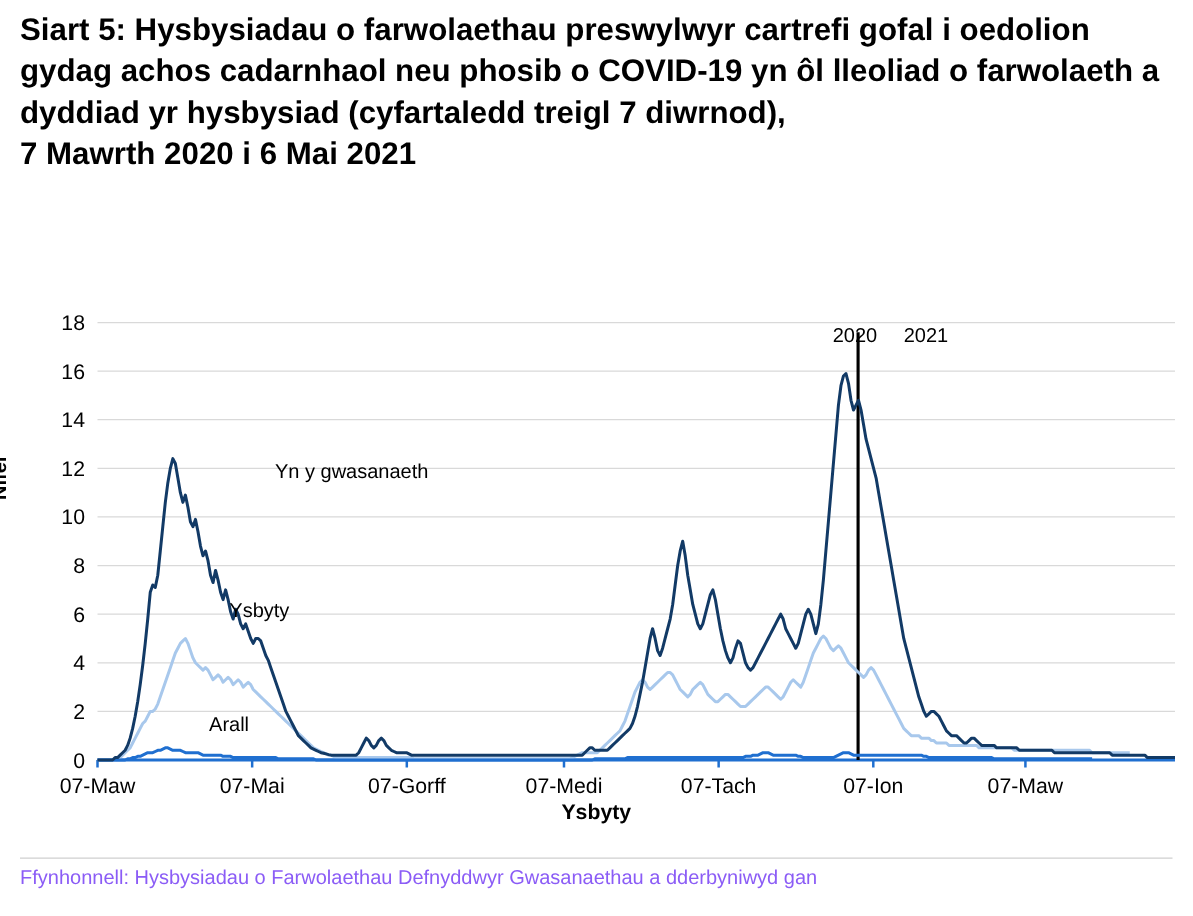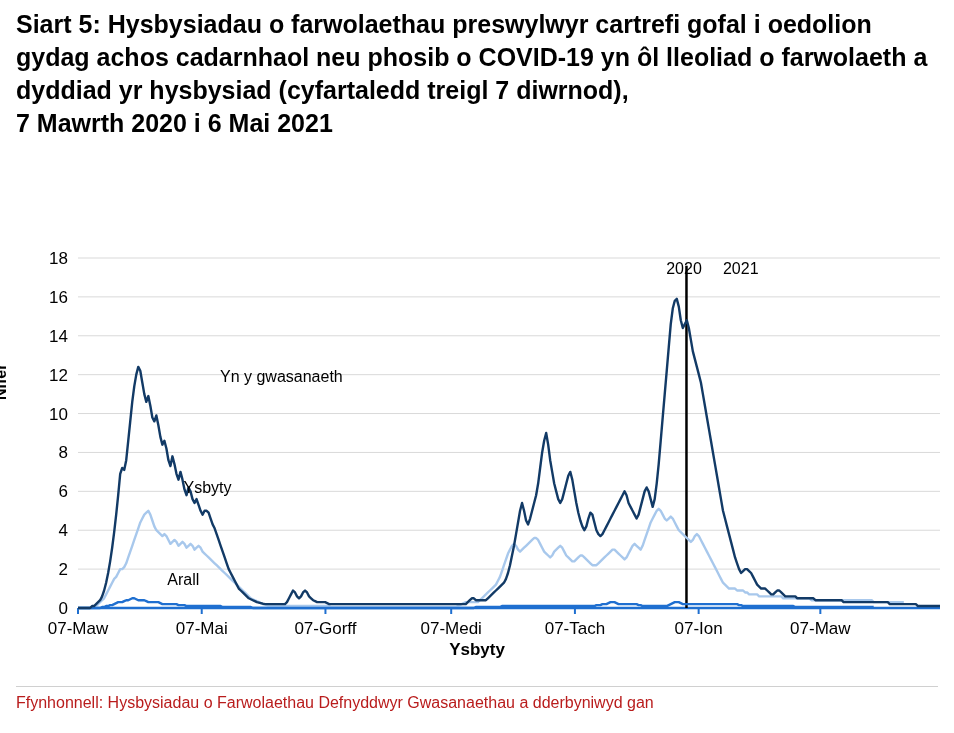--- a/index.html
+++ b/index.html
@@ -57,21 +57,21 @@
     width: 954px;
     text-align: center;
     font-size: 17px;
     font-weight: bold;
   }
   .source {
     position: absolute;
     left: 16px;
     top: 694px;
     font-size: 16px;
-    color: #b91c1c;
+    color: #8b5cf6;
     text-align: center;
   }
   .divider {
     position: absolute;
     left: 16px;
     top: 686px;
     width: 922px;
     height: 1px;
     background: #d0d0d0;
   }

